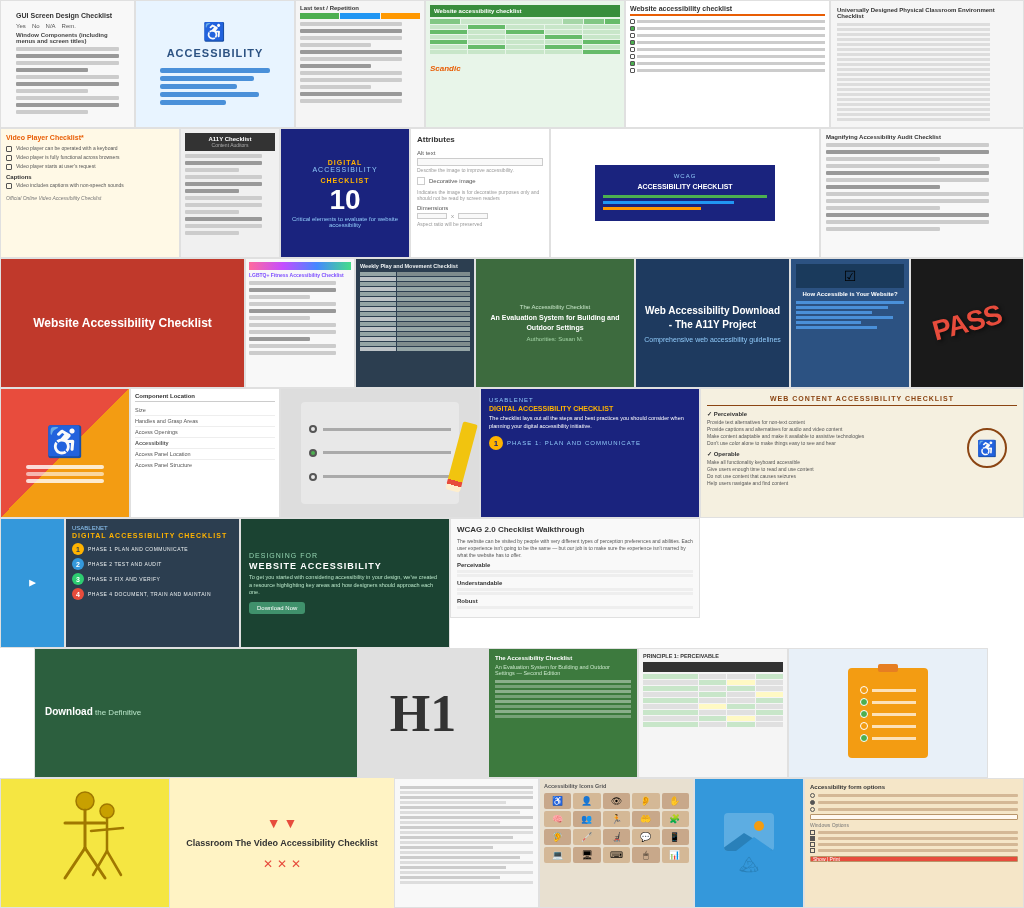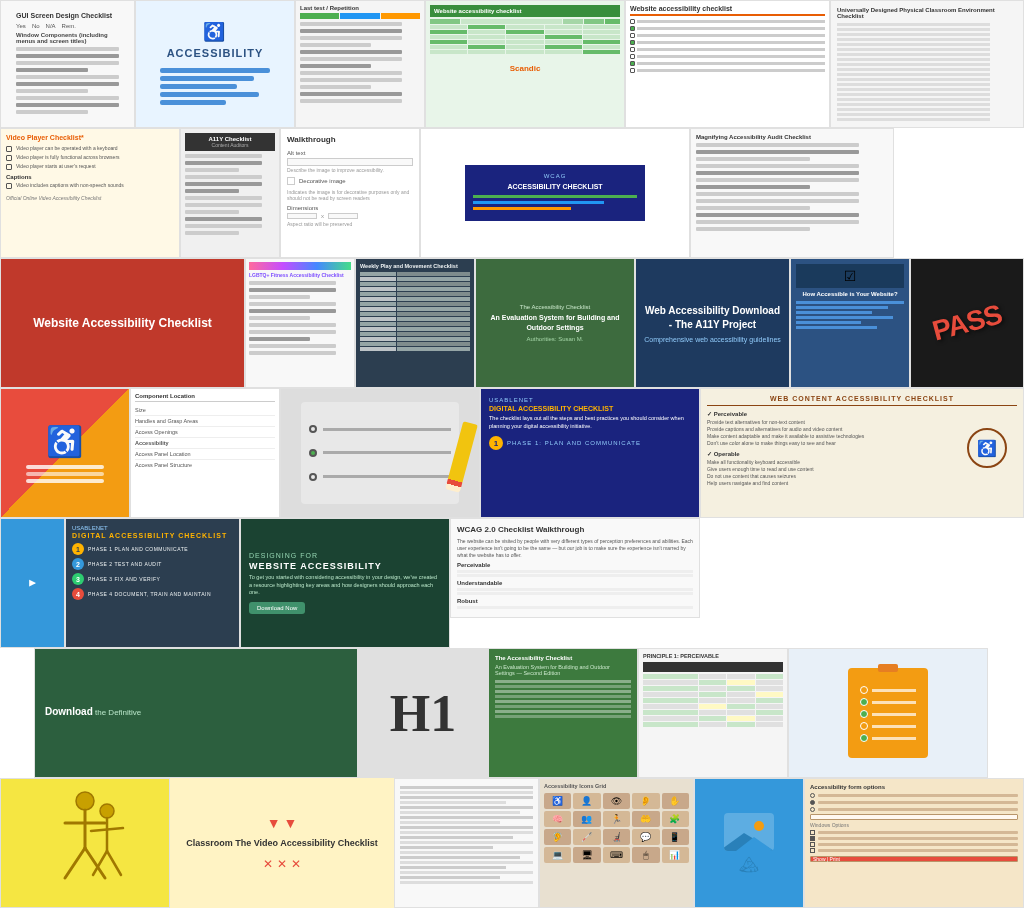--- a/index.html
+++ b/index.html
@@ -279,21 +279,21 @@
           <div class="gs-cell highlight"></div>
           <div class="gs-cell"></div>
         </div>
       <div class="gs-row">
           <div class="gs-cell"></div>
           <div class="gs-cell"></div>
           <div class="gs-cell"></div>
           <div class="gs-cell"></div>
           <div class="gs-cell highlight"></div>
         </div>
-      <div style="text-align:center;margin-top:3px;">
+      <div style="text-align:left;margin-top:3px;font-style:italic;">
         <span style="font-size:8px;color:#e85d04;font-weight:bold;">Scandic</span>
       </div>
     </div>
   </div>
 
   <div class="tile tile-r1-5">
     <div style="width:100%;height:100%;background:#fff;padding:4px;">
       <div style="display:flex;justify-content:space-between;border-bottom:2px solid #e85d04;margin-bottom:3px;padding-bottom:2px;">
         <span style="font-size:7px;font-weight:bold;color:#333;">Website accessibility checklist</span>
       </div>
@@ -402,24 +402,33 @@
         <div class="checklist-line"></div>
         <div class="checklist-line"></div>
         <div class="checklist-line short"></div>
         <div class="checklist-line dark"></div>
         <div class="checklist-line"></div>
         <div class="checklist-line short"></div>
       </div>
     </div>
   </div>
 
+  <div class="tile tile-r2-3">
+    <div class="digi-dark">
+      <div class="dd-title">DIGITAL</div>
+      <div style="color:#90caf9;font-size:7px;text-align:center;text-transform:uppercase;letter-spacing:1px;margin-bottom:4px;">Accessibility</div>
+      <div class="dd-title">Checklist</div>
+      <div class="dd-num">10</div>
+      <div class="dd-sub">Critical elements to evaluate for website accessibility</div>
+    </div>
+  </div>
 
   <div class="tile tile-r2-4">
     <div style="width:100%;height:100%;background:#fff;padding:6px;">
-      <div style="font-size:8px;font-weight:bold;color:#333;margin-bottom:6px;">Walkthrough</div>
+      <div style="font-size:8px;font-weight:bold;color:#333;margin-bottom:6px;">Attributes</div>
       <div style="margin-bottom:4px;">
         <div style="font-size:6px;color:#555;">Alt text</div>
         <div style="height:8px;border:1px solid #ccc;background:#f9f9f9;margin-top:2px;"></div>
         <div style="font-size:5px;color:#999;margin-top:1px;">Describe the image to improve accessibility.</div>
       </div>
       <div style="margin-bottom:4px;display:flex;align-items:center;gap:4px;">
         <div style="width:8px;height:8px;border:1px solid #ccc;"></div>
         <span style="font-size:6px;color:#555;">Decorative image</span>
       </div>
       <div style="font-size:5px;color:#999;">Indicates the image is for decorative purposes only and should not be read by screen readers</div>

